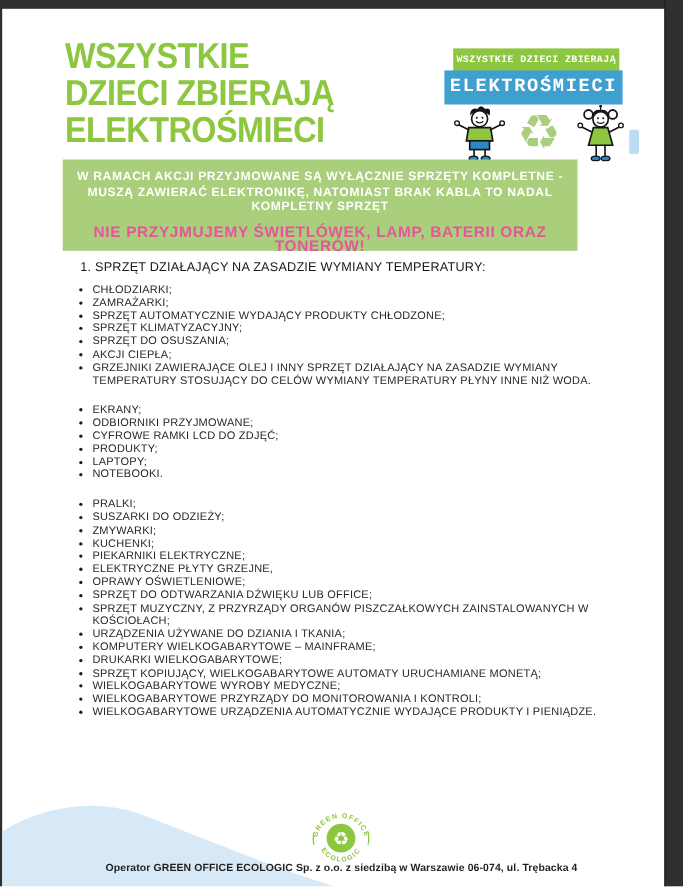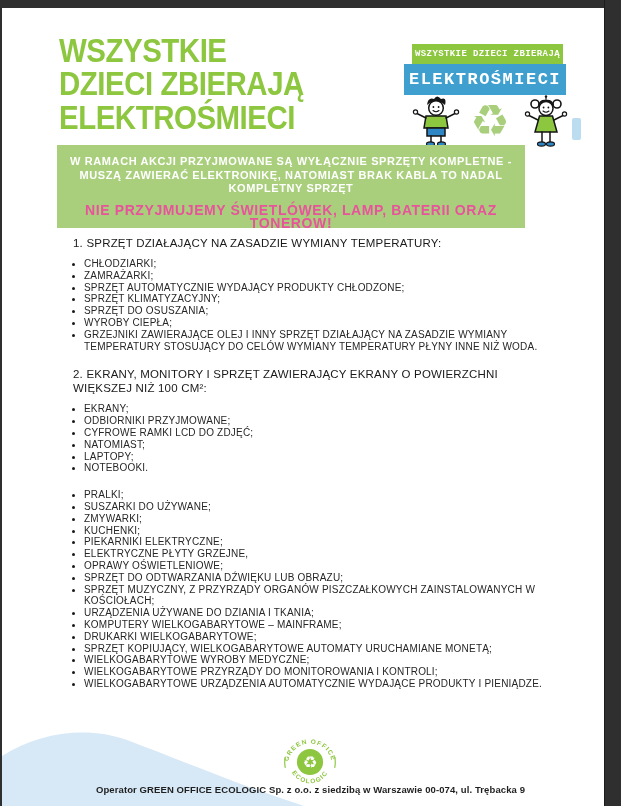--- a/index.html
+++ b/index.html
@@ -139,45 +139,44 @@
 
 <div class="content">
     <section>
       <h2>1. SPRZĘT DZIAŁAJĄCY NA ZASADZIE WYMIANY TEMPERATURY:</h2>
       <ul>
         <li>CHŁODZIARKI;</li>
         <li>ZAMRAŻARKI;</li>
         <li>SPRZĘT AUTOMATYCZNIE WYDAJĄCY PRODUKTY CHŁODZONE;</li>
         <li>SPRZĘT KLIMATYZACYJNY;</li>
         <li>SPRZĘT DO OSUSZANIA;</li>
-        <li>WYROBY CIEPŁA;</li>
+        <li>AKCJI CIEPŁA;</li>
         <li>GRZEJNIKI ZAWIERAJĄCE OLEJ I INNY SPRZĘT DZIAŁAJĄCY NA ZASADZIE WYMIANY TEMPERATURY STOSUJĄCY DO CELÓW WYMIANY TEMPERATURY PŁYNY INNE NIŻ WODA.</li>
       </ul>
     </section>
     <section>
-      <h2>2. EKRANY, MONITORY I SPRZĘT ZAWIERAJĄCY EKRANY O POWIERZCHNI WIĘKSZEJ NIŻ 100 CM²:</h2>
       <ul>
         <li>EKRANY;</li>
         <li>ODBIORNIKI PRZYJMOWANE;</li>
         <li>CYFROWE RAMKI LCD DO ZDJĘĆ;</li>
-        <li>NATOMIAST;</li>
+        <li>PRODUKTY;</li>
         <li>LAPTOPY;</li>
         <li>NOTEBOOKI.</li>
       </ul>
     </section>
     <section>
       <ul>
         <li>PRALKI;</li>
-        <li>SUSZARKI DO UŻYWANE;</li>
+        <li>SUSZARKI DO ODZIEŻY;</li>
         <li>ZMYWARKI;</li>
         <li>KUCHENKI;</li>
         <li>PIEKARNIKI ELEKTRYCZNE;</li>
         <li>ELEKTRYCZNE PŁYTY GRZEJNE,</li>
         <li>OPRAWY OŚWIETLENIOWE;</li>
-        <li>SPRZĘT DO ODTWARZANIA DŹWIĘKU LUB OBRAZU;</li>
+        <li>SPRZĘT DO ODTWARZANIA DŹWIĘKU LUB OFFICE;</li>
         <li>SPRZĘT MUZYCZNY, Z PRZYRZĄDY ORGANÓW PISZCZAŁKOWYCH ZAINSTALOWANYCH W KOŚCIOŁACH;</li>
         <li>URZĄDZENIA UŻYWANE DO DZIANIA I TKANIA;</li>
         <li>KOMPUTERY WIELKOGABARYTOWE – MAINFRAME;</li>
         <li>DRUKARKI WIELKOGABARYTOWE;</li>
         <li>SPRZĘT KOPIUJĄCY, WIELKOGABARYTOWE AUTOMATY URUCHAMIANE MONETĄ;</li>
         <li>WIELKOGABARYTOWE WYROBY MEDYCZNE;</li>
         <li>WIELKOGABARYTOWE PRZYRZĄDY DO MONITOROWANIA I KONTROLI;</li>
         <li>WIELKOGABARYTOWE URZĄDZENIA AUTOMATYCZNIE WYDAJĄCE PRODUKTY I PIENIĄDZE.</li>
       </ul>
     </section>
@@ -197,13 +196,13 @@
   <circle cx="32" cy="32" r="13.5" fill="#8dc63f"></circle>
   <text x="32" y="38.5" font-size="17" text-anchor="middle" fill="#ffffff" font-family="DejaVu Sans, sans-serif">♻</text>
   <text font-size="6.6" font-weight="bold" fill="#8dc63f" letter-spacing="1.1" font-family="Liberation Sans, sans-serif">
     <textPath href="#sealTop" startOffset="50%" text-anchor="middle">GREEN OFFICE</textPath>
   </text>
   <text font-size="6.6" font-weight="bold" fill="#8dc63f" letter-spacing="1.3" font-family="Liberation Sans, sans-serif">
     <textPath href="#sealBottom" startOffset="50%" text-anchor="middle">ECOLOGIC</textPath>
   </text>
 </svg>
 
-<p class="operator">Operator GREEN OFFICE ECOLOGIC Sp. z o.o. z siedzibą w Warszawie 00-074, ul. Trębacka 9</p>
+<p class="operator">Operator GREEN OFFICE ECOLOGIC Sp. z o.o. z siedzibą w Warszawie 06-074, ul. Trębacka 4</p>
 
 </body></html>

